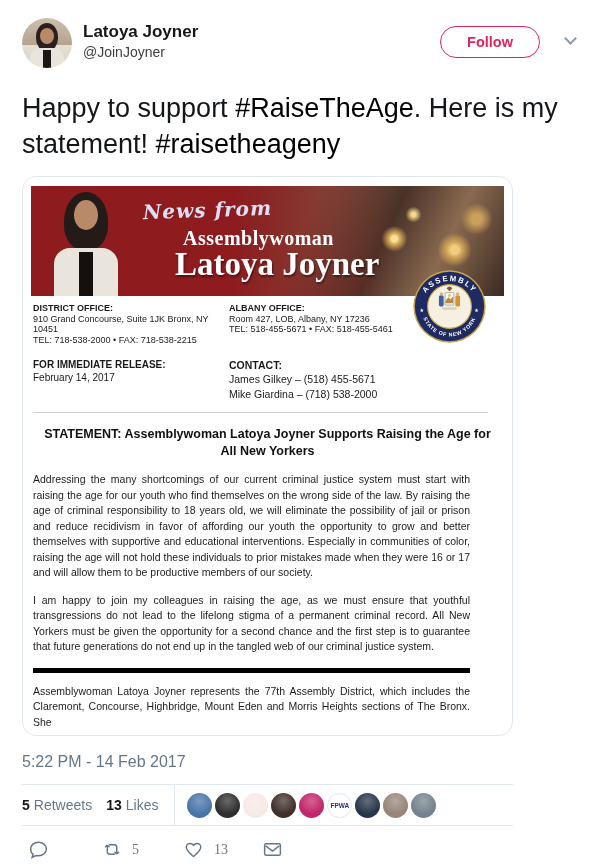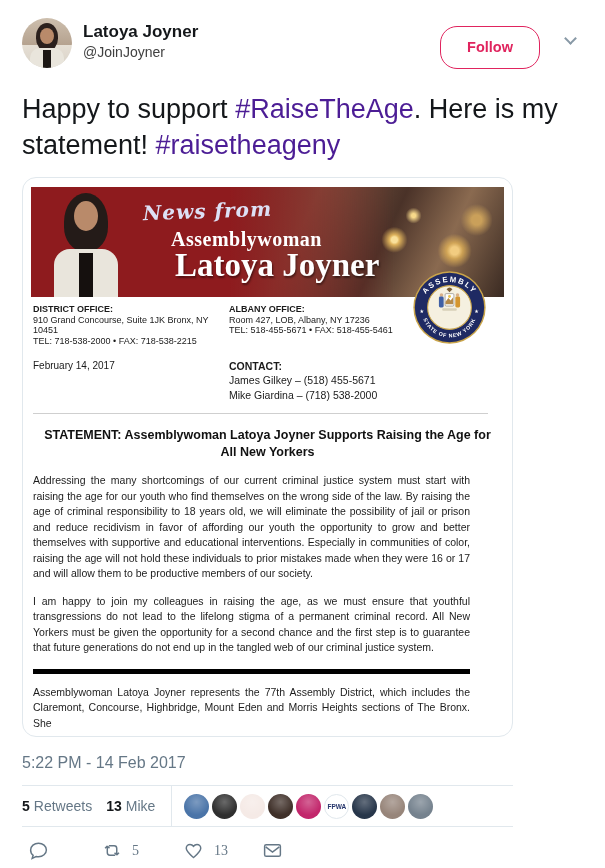--- a/index.html
+++ b/index.html
@@ -19,34 +19,34 @@
     flex:0 0 auto; cursor:pointer;
   }
   .fig-hair {position:absolute; top:5px; left:14px; width:22px; height:28px; background:#2b201d; border-radius:50% 50% 45% 45%;}
   .fig-face {position:absolute; top:10px; left:18px; width:14px; height:16px; background:#b98a6a; border-radius:50%;}
   .fig-body {position:absolute; top:30px; left:8px; width:34px; height:20px; background:#e9e5dc; border-radius:10px 10px 0 0;}
   .fig-top  {position:absolute; top:32px; left:21px; width:8px; height:18px; background:#1c1714;}
   .who { margin-left:11px; padding-top:3px; }
   .who .nm { font-size:17px; font-weight:bold; color:#14171a; line-height:21px; }
   .who .hd { font-size:14px; color:#404040; line-height:20px; }
   .follow-btn {
-    margin-left:auto; margin-top:8px; height:43px; padding:0 26px;
+    margin-left:auto; margin-top:8px; height:32px; padding:0 26px;
     border:1.5px solid #e0245e; border-radius:17px; background:#fff;
     color:#e0245e; font-size:14.5px; font-weight:bold; line-height:29px; cursor:pointer;
     font-family:"Liberation Sans", sans-serif;
   }
   .caret {
     width:9px; height:9px; margin:16px 8px 0 26px;
     border-right:2px solid #8899a6; border-bottom:2px solid #8899a6;
     transform:rotate(45deg); cursor:pointer; flex:0 0 auto;
   }
 
   
   .txt { margin-top:22px; font-size:27px; line-height:36px; color:#14171a; width:561px; }
-  .txt .tag { color:#4c1d95; cursor:pointer; }
+  .txt .tag { color:#000000; cursor:pointer; }
 
   
   .card {
     margin-top:14px; width:491px; height:560px;
     border:1px solid #e1e8ed; border-radius:14px;
     overflow:hidden; background:#fff; cursor:pointer; position:relative;
   }
   .banner { margin:9px 8px 0 8px; position:relative; }
   .banner-red {
     height:110px; position:relative; overflow:hidden;
@@ -66,21 +66,21 @@
   .bp-hair {position:absolute; top:2px; left:13px; width:44px; height:58px; background:#241b18; border-radius:50% 50% 42% 42%;}
   .bp-face {position:absolute; top:10px; left:23px; width:24px; height:30px; background:#b98a6a; border-radius:50%;}
   .bp-jkt  {position:absolute; top:58px; left:3px; width:64px; height:48px; background:#e9e5dc; border-radius:16px 16px 0 0;}
   .bp-tie  {position:absolute; top:62px; left:28px; width:14px; height:44px; background:#15100e;}
   .news-from {
     position:absolute; left:112px; top:12px;
     font-family:"DejaVu Serif", serif; font-style:italic; font-weight:bold;
     font-size:20px; color:#dde0f5; transform:rotate(-2deg); letter-spacing:1px;
   }
   .assw {
-    position:absolute; left:140px; top:41px;
+    position:absolute; left:152px; top:41px;
     font-family:"Liberation Serif", serif; font-weight:bold;
     font-size:20px; color:#fff; letter-spacing:.5px;
   }
   .lname {
     position:absolute; left:144px; top:60px;
     font-family:"Liberation Serif", serif; font-weight:bold;
     font-size:33px; color:#fff; text-shadow:1px 2px 2px rgba(0,0,0,.45);
   }
   .banner-bar {
     height:18px; background:linear-gradient(180deg,#1a1a1a,#000 35%,#000 62%,#3a3a3a);
@@ -225,20 +225,21 @@
         </div>
         <div>
           <b>ALBANY OFFICE:</b><br>
           <span>Room 427, LOB, Albany, NY 17236</span><br>
           <span>TEL: 518-455-5671 • FAX: 518-455-5461</span>
         </div>
       </div>
 
       <div class="row2">
         <div>
+          <div class="rel-title">FOR IMMEDIATE RELEASE:</div>
           <div class="rel-date">February 14, 2017</div>
         </div>
         <div>
           <div class="ct-title">CONTACT:</div>
           <div class="ct-line">James Gilkey – (518) 455-5671</div>
           <div class="ct-line">Mike Giardina – (718) 538-2000</div>
         </div>
       </div>
 
       <div class="thin-rule"></div>
@@ -256,21 +257,21 @@
 
   <div class="timestamp">5:22 PM - 14 Feb 2017</div>
 
   <div class="statsbar">
     <span class="stat">
       <span class="num">5</span>
       <span class="lbl">Retweets</span>
     </span>
     <span class="stat">
       <span class="num">13</span>
-      <span class="lbl">Mike</span>
+      <span class="lbl">Likes</span>
     </span>
     <span class="vdiv"></span>
     <span class="likers">
         <span class="liker" style="background-color: rgb(74, 116, 168);"></span>
         <span class="liker" style="background-color: rgb(47, 47, 47);"></span>
         <span class="liker" style="background-color: rgb(245, 234, 230);"></span>
         <span class="liker" style="background-color: rgb(63, 48, 41);"></span>
         <span class="liker" style="background-color: rgb(194, 38, 107);"></span>
         <span class="liker" style="background-color: rgb(255, 255, 255); border: 1px solid rgb(225, 232, 237);">
           <span class="fp">FPWA</span>

